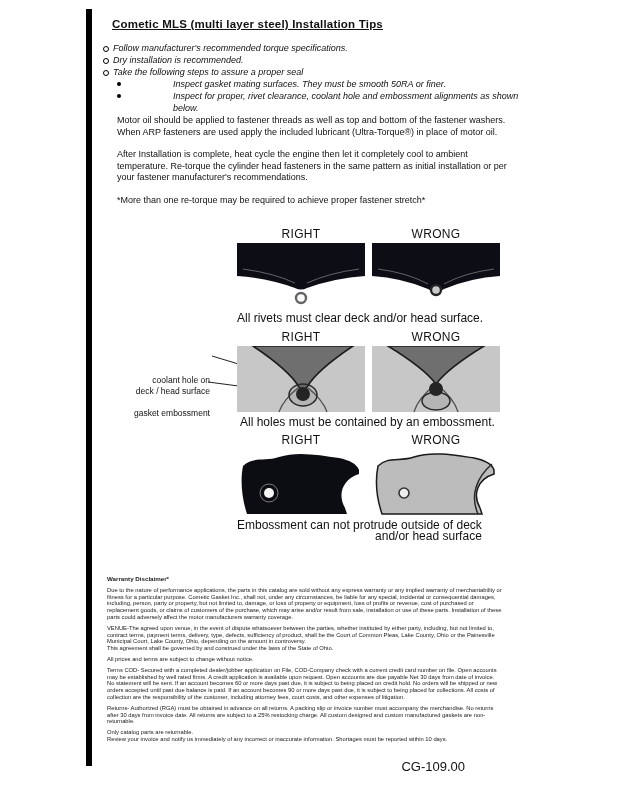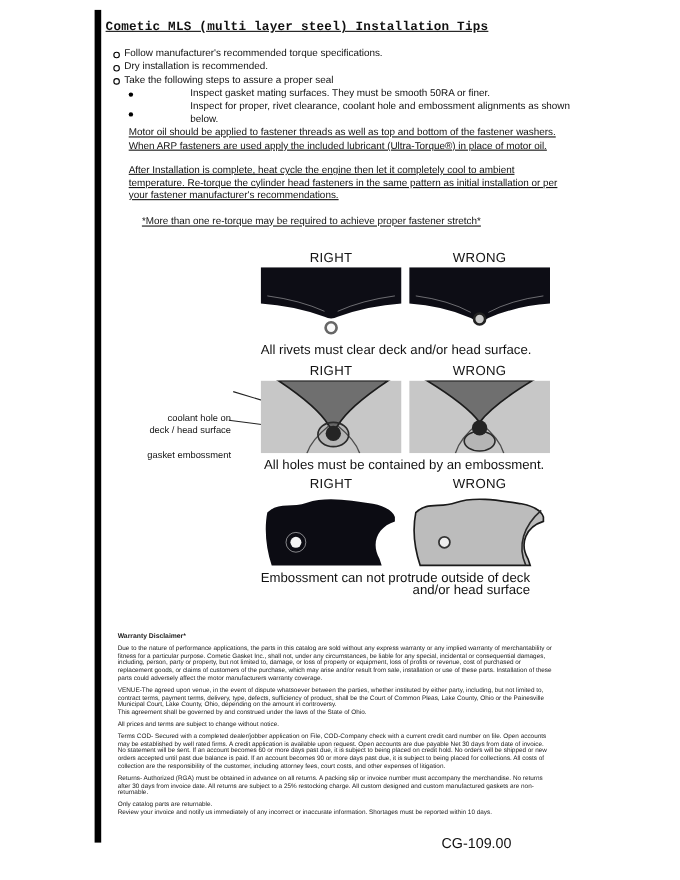--- a/index.html
+++ b/index.html
@@ -3,32 +3,32 @@
 <meta charset="utf-8">
 <style>
   html,body{margin:0;padding:0;background:#ffffff;}
   .page{
     position:relative;width:618px;height:800px;background:#ffffff;
     font-family:"Liberation Sans","DejaVu Sans",sans-serif;color:#111;
     overflow:hidden;
   }
   .edge-bar{position:absolute;left:86px;top:9px;width:6px;height:757px;background:#000;}
   .title{
-    position:absolute;left:96px;top:18px;margin:0;
-    font-size:11.5px;font-weight:bold;text-decoration:underline;letter-spacing:0.2px;font-family:Liberation Mono, monospace;
+    position:absolute;left:112px;top:18px;margin:0;
+    font-size:11.5px;font-weight:bold;text-decoration:underline;letter-spacing:0.2px;
   }
   .tips{position:absolute;left:103px;top:42px;width:420px;font-size:9px;line-height:12px;}
-  .b-row{display:flex;align-items:center;}
+  .b-row{display:flex;align-items:flex-start;font-style:italic;}
   .b-row.sub{margin-left:14px;gap:48px;}
   .m-open{width:4px;height:4px;border:1px solid #000;border-radius:50%;display:inline-block;margin:4px 4px 0 0;flex:0 0 auto;}
   .m-dot{width:4px;height:4px;background:#000;border-radius:50%;display:inline-block;margin:4px 4px 0 0;flex:0 0 auto;}
   .diesel{position:absolute;left:117px;top:115px;width:400px;font-size:9px;line-height:11.5px;}
   .diesel-heading{font-weight:bold;font-size:9.5px;margin-bottom:7px;}
-  .diesel p{margin:0 0 11px 0;text-decoration:underline;}
-  .diesel .note{margin:12px;}
+  .diesel p{margin:0 0 11px 0;}
+  .diesel .note{margin:0;}
   .col-label{position:absolute;width:128px;text-align:center;font-size:12px;letter-spacing:0.3px;}
   .lbl-r1-right{left:237px;top:227px;} .lbl-r1-wrong{left:372px;top:227px;}
   .lbl-r2-right{left:237px;top:330px;} .lbl-r2-wrong{left:372px;top:330px;}
   .lbl-r3-right{left:237px;top:433px;} .lbl-r3-wrong{left:372px;top:433px;}
   .dimg{position:absolute;width:128px;height:66px;}
   .dimg.tall{height:70px;}
   .img-r1-right{left:237px;top:243px;} .img-r1-wrong{left:372px;top:243px;}
   .img-r2-right{left:237px;top:346px;} .img-r2-wrong{left:372px;top:346px;}
   .img-r3-right{left:237px;top:448px;} .img-r3-wrong{left:372px;top:448px;}
   .caption{position:absolute;font-size:12px;line-height:11px;}

